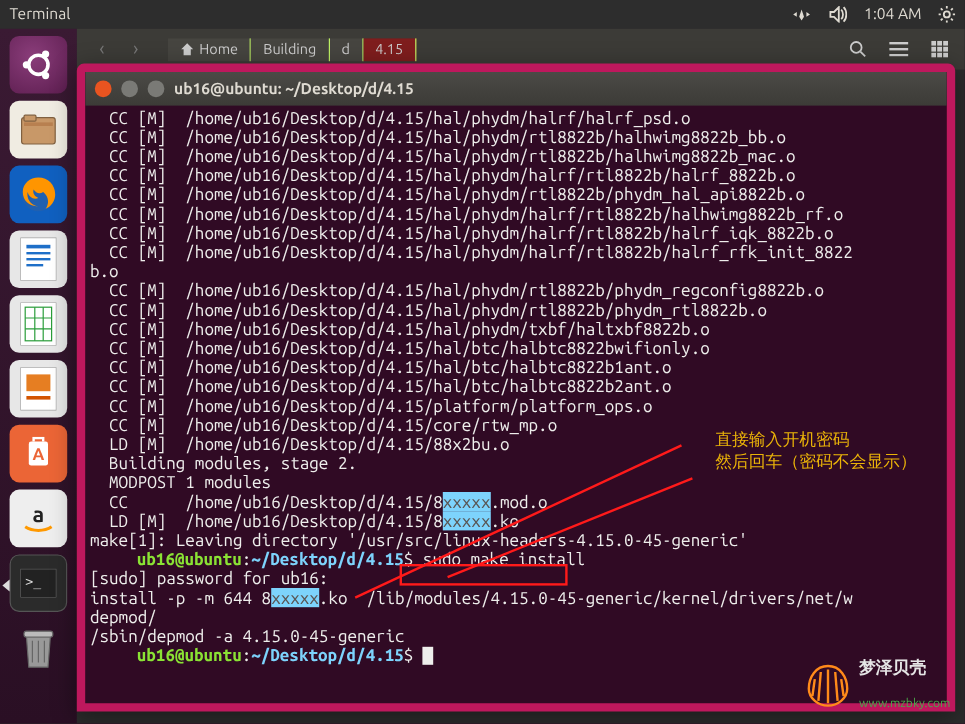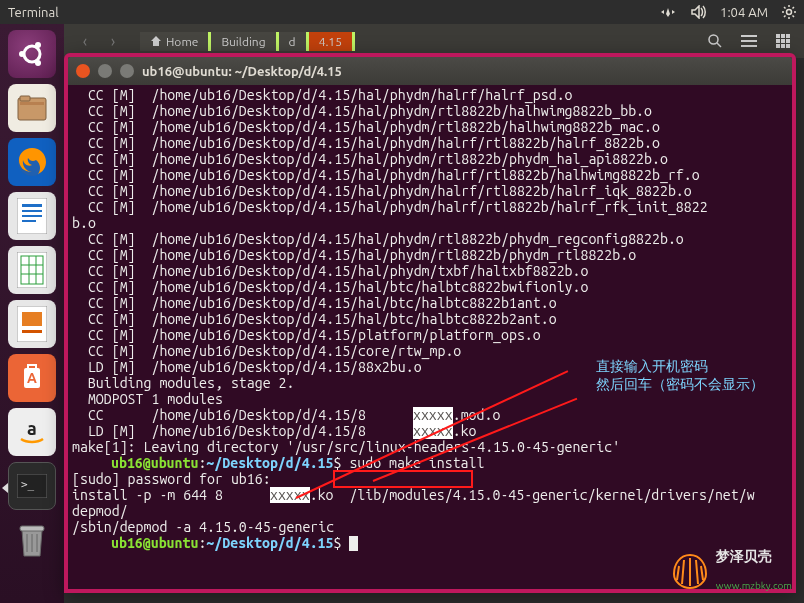--- a/index.html
+++ b/index.html
@@ -25,21 +25,21 @@
 
 .fm-bar {
   position: absolute; top: 24px; left: 64px; right: 0; height: 34px;
   background: #3c3b37;
   display: flex; align-items: center;
   padding: 0 10px; gap: 10px;
 }
 .fm-nav { display: flex; gap: 6px; }
 .fm-nav .navbtn { width: 22px; height: 22px; display:flex;align-items:center;justify-content:center; color:#777; }
 .breadcrumb { display:flex; align-items:center; gap:0; margin-left:6px; }
-.bc-item { background:#464540; color:#ccc; padding:3px 10px; font-size:12px; border-right:3px solid #bef264; display:flex;align-items:center;gap:4px;}
+.bc-item { background:#464540; color:#ccc; padding:3px 10px; font-size:12px; border-right:1px solid #bef264; display:flex;align-items:center;gap:4px;}
 .bc-item.home svg { fill:#ccc; }
 .fm-bar .spacer { flex:1; }
 .fm-right { display:flex; gap:12px; align-items:center; }
 .fm-right .ic { width:22px;height:22px;color:#ccc;display:flex;align-items:center;justify-content:center;}
 
 .launcher {
   position: absolute; left:0; top:24px; bottom:0; width:64px;
   background: linear-gradient(#3a1a33,#2a0f24);
   display:flex; flex-direction:column; align-items:center;
   padding-top:6px; gap:6px;
@@ -60,21 +60,21 @@
 .licon.term { background:#2b2b2b; border:1px solid #555;}
 .licon.trash { background: transparent;}
 .licon .arrow-left {
   position:absolute; left:-7px; top:20px;
   width:0;height:0;border-top:5px solid transparent;border-bottom:5px solid transparent;border-right:6px solid #ddd;
 }
 
 .termwin {
   position:absolute; left:64px; top:53px; width:732px; height:540px;
   background:#300a24;
-  border:4px solid #be185d;
+  border:7px solid #be185d;
   border-radius:6px 6px 0 0;
   box-shadow:0 4px 20px rgba(0,0,0,.4);
   overflow:hidden;
 }
 .term-titlebar {
   height:28px;
   background: linear-gradient(#4b4a46,#3c3b37);
   display:flex;align-items:center;padding:0 8px;gap:8px;
   color:#dfdbd2;font-size:13px;font-weight:bold;
 }
@@ -86,25 +86,25 @@
   font-family: "Ubuntu Mono","DejaVu Sans Mono",monospace;
   font-size:14.2px; line-height:16px;
   color:#eeeeec;
   padding:2px 4px;
   white-space:pre;
   letter-spacing:0;
 }
 .p-green { color:#8ae234; font-weight:bold;margin-left:39px;}
 .p-blue { color:#7dd3fc; font-weight:bold;}
 .p-white{ color:#eeeeec;}
-.blur { background:#ffffff;color:#5a5654;margin-left:47px;}
+.blur { background:#7dd3fc;color:#5a5654;}
 .cursor { background:#eeeeec;display:inline-block;width:9px;height:15px;vertical-align:text-bottom;}
 
 .annot-line { position:absolute; background:#ff1a1a; height:2px; transform-origin:left center;}
-.annot-text { position:absolute; color:#7dd3fc; font-size:14px; font-family:Liberation Serif, serif; white-space:nowrap;}
+.annot-text { position:absolute; color:#eab308; font-size:14px; font-family:Liberation Serif, serif; white-space:nowrap;}
 .annot-box { position:absolute; border:2px solid #ff1a1a;}
 
 .wm { position:absolute; right:12px; bottom:12px; display:flex;align-items:center;gap:6px;}
 .wm-shell { width:40px;height:40px;}
 .wm-text { font-size:14px;color:#e5e5e5;font-weight:bold;}
 .wm-sub { font-size:10px;color:#4aa84a;margin-top:14px;}
 </style>
 </head>
 <body>
 
@@ -141,21 +141,21 @@
           <path d="M6 1L1 6h2v5h6V6h2z"></path>
         </svg>
       <span>Home</span>
     </div>
     <div class="bc-item">
         <span>Building</span>
       </div>
     <div class="bc-item">
         <span>d</span>
       </div>
-    <div class="bc-item" style="background:#c2410c;">
+    <div class="bc-item" style="background:#7f1d1d;">
         <span>4.15</span>
       </div>
   </div>
   <div class="spacer"></div>
   <div class="fm-right">
     <div class="ic">
       <svg width="16" height="16" viewBox="0 0 16 16" fill="none" stroke="#ccc" stroke-width="1.5">
           <circle cx="6.5" cy="6.5" r="4.5"></circle>
           <path d="M10 10l4 4"></path>
         </svg>

